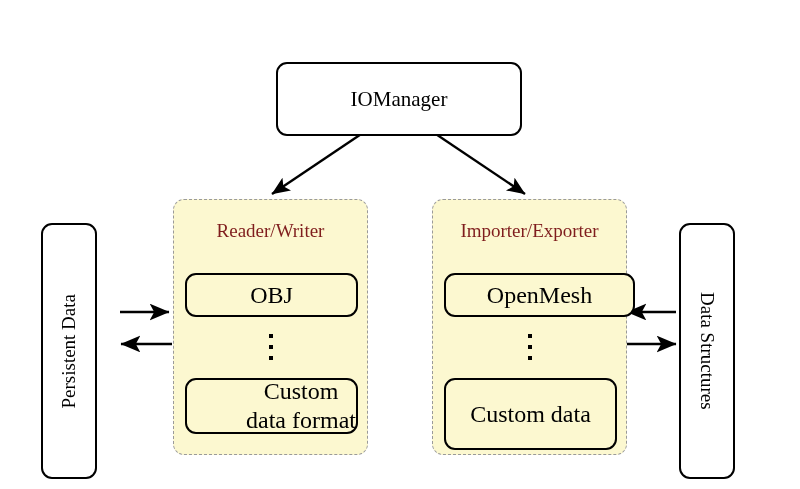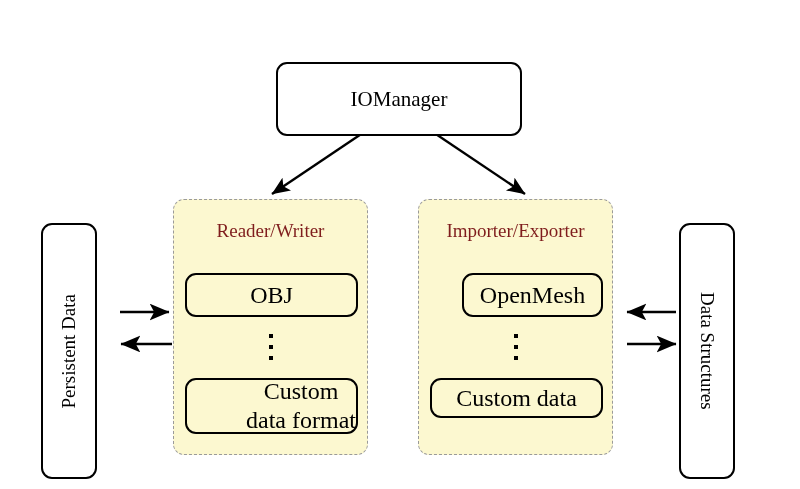--- a/index.html
+++ b/index.html
@@ -76,21 +76,21 @@
     border-radius: 11px;
     background: #fcf8d0;
   }
   #group-readerwriter {
     left: 173px;
     top: 199px;
     width: 195px;
     height: 256px;
   }
   #group-importerexporter {
-    left: 418px;
+    left: 432px;
     top: 199px;
     width: 195px;
     height: 256px;
   }
   .group-title {
     position: absolute;
     left: 0;
     right: 0;
     top: 20px;
     text-align: center;
@@ -122,29 +122,28 @@
   #item-custom-file-format {
     left: 11px;
     top: 178px;
     width: 173px;
     height: 56px;
     justify-content: flex-end;
   }
   #item-openmesh {
     left: 11px;
     top: 73px;
-    width: 141px;
+    width: 191px;
     height: 44px;
-    margin-left: 32px;
   }
   #item-custom-data-structure {
     left: 11px;
     top: 178px;
     width: 173px;
-    height: 40px;
+    height: 72px;
   }
   .ellipsis {
     position: absolute;
     left: 0;
     right: 0;
     top: 134px;
     display: flex;
     flex-direction: column;
     align-items: center;
     gap: 7px;

